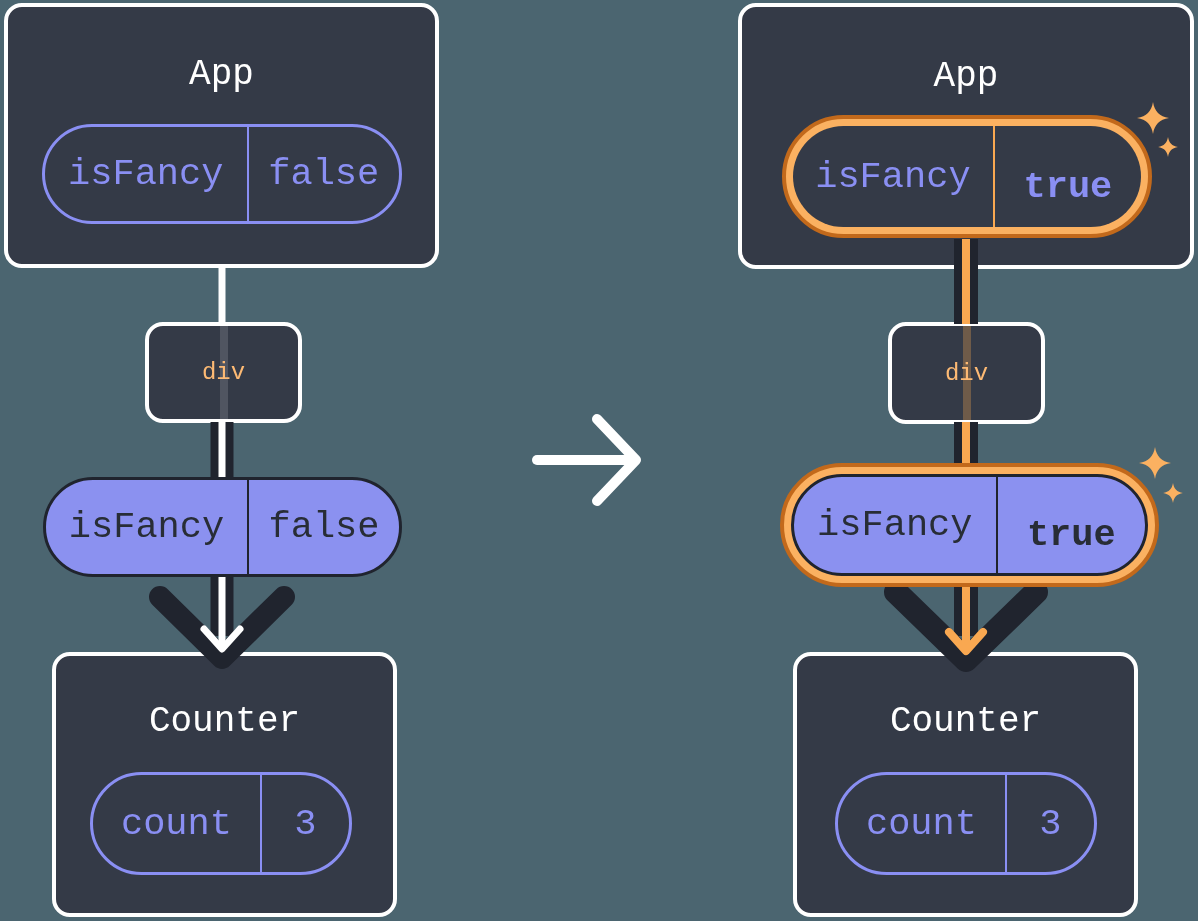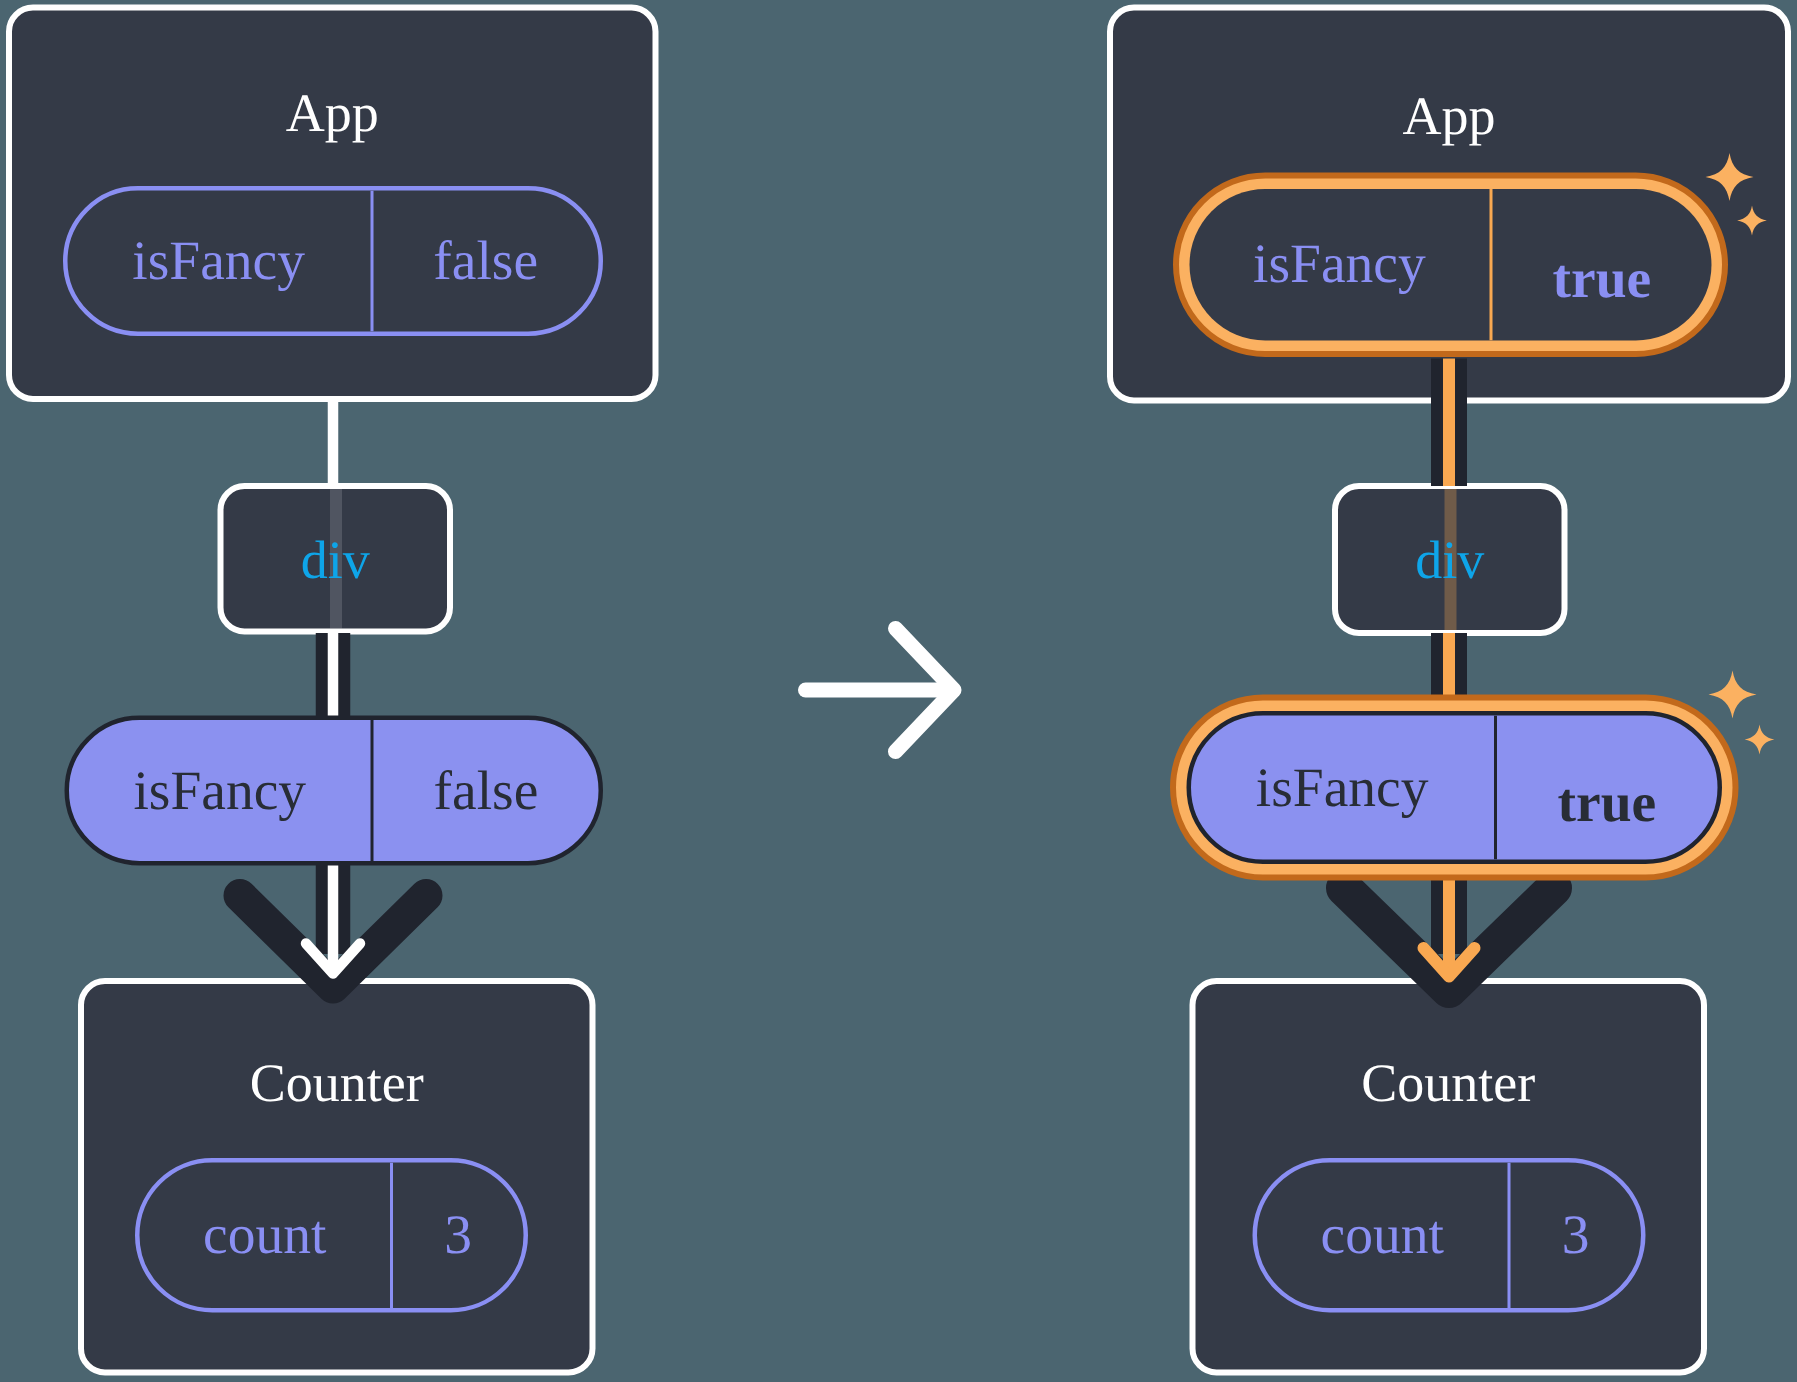--- a/index.html
+++ b/index.html
@@ -10,32 +10,32 @@
     --dark:#20242E;
     --darktext:#282D36;
     --orange-light:#FBB161;
     --orange-dark:#C2691B;
     --orange-accent:#F9A851;
   }
   html,body{margin:0;padding:0;background:var(--bg);}
   .canvas{
     position:relative;width:1198px;height:921px;overflow:hidden;
     background:var(--bg);
-    font-family:Liberation Serif, serif;
+    font-family:Liberation Mono, monospace;
   }
   .box{
     position:absolute;background:var(--card);
     border:4px solid #fff;border-radius:18px;box-sizing:border-box;
   }
   .box-title{
     position:absolute;left:0;right:0;text-align:center;
     color:#fff;font-size:36px;line-height:36px;font-weight:400;
   }
   .divbox{display:flex;align-items:center;justify-content:center;}
-  .divbox .label{color:#0ea5e9;font-size:36px;position:relative;z-index:2;}
+  .divbox .label{color:#fdba74;font-size:24px;position:relative;z-index:2;}
   .stripe{
     position:absolute;top:0;bottom:0;left:50%;width:8px;
     transform:translateX(-50%);z-index:1;
   }
   .stripe.white{background:rgba(255,255,255,0.14);}
   .stripe.orange{background:rgba(249,168,81,0.30);}
   .pill{
     position:absolute;display:flex;box-sizing:border-box;
     border-radius:60px;overflow:hidden;
   }

